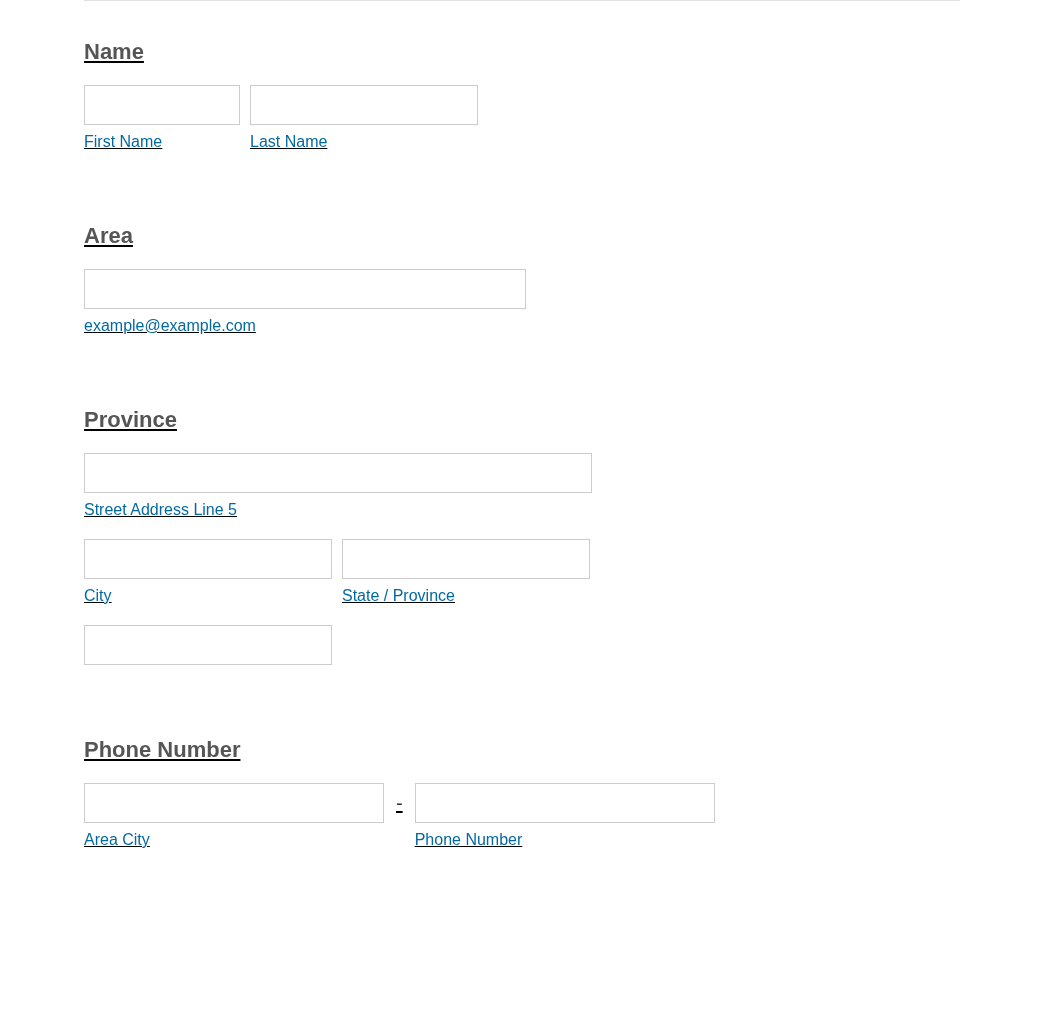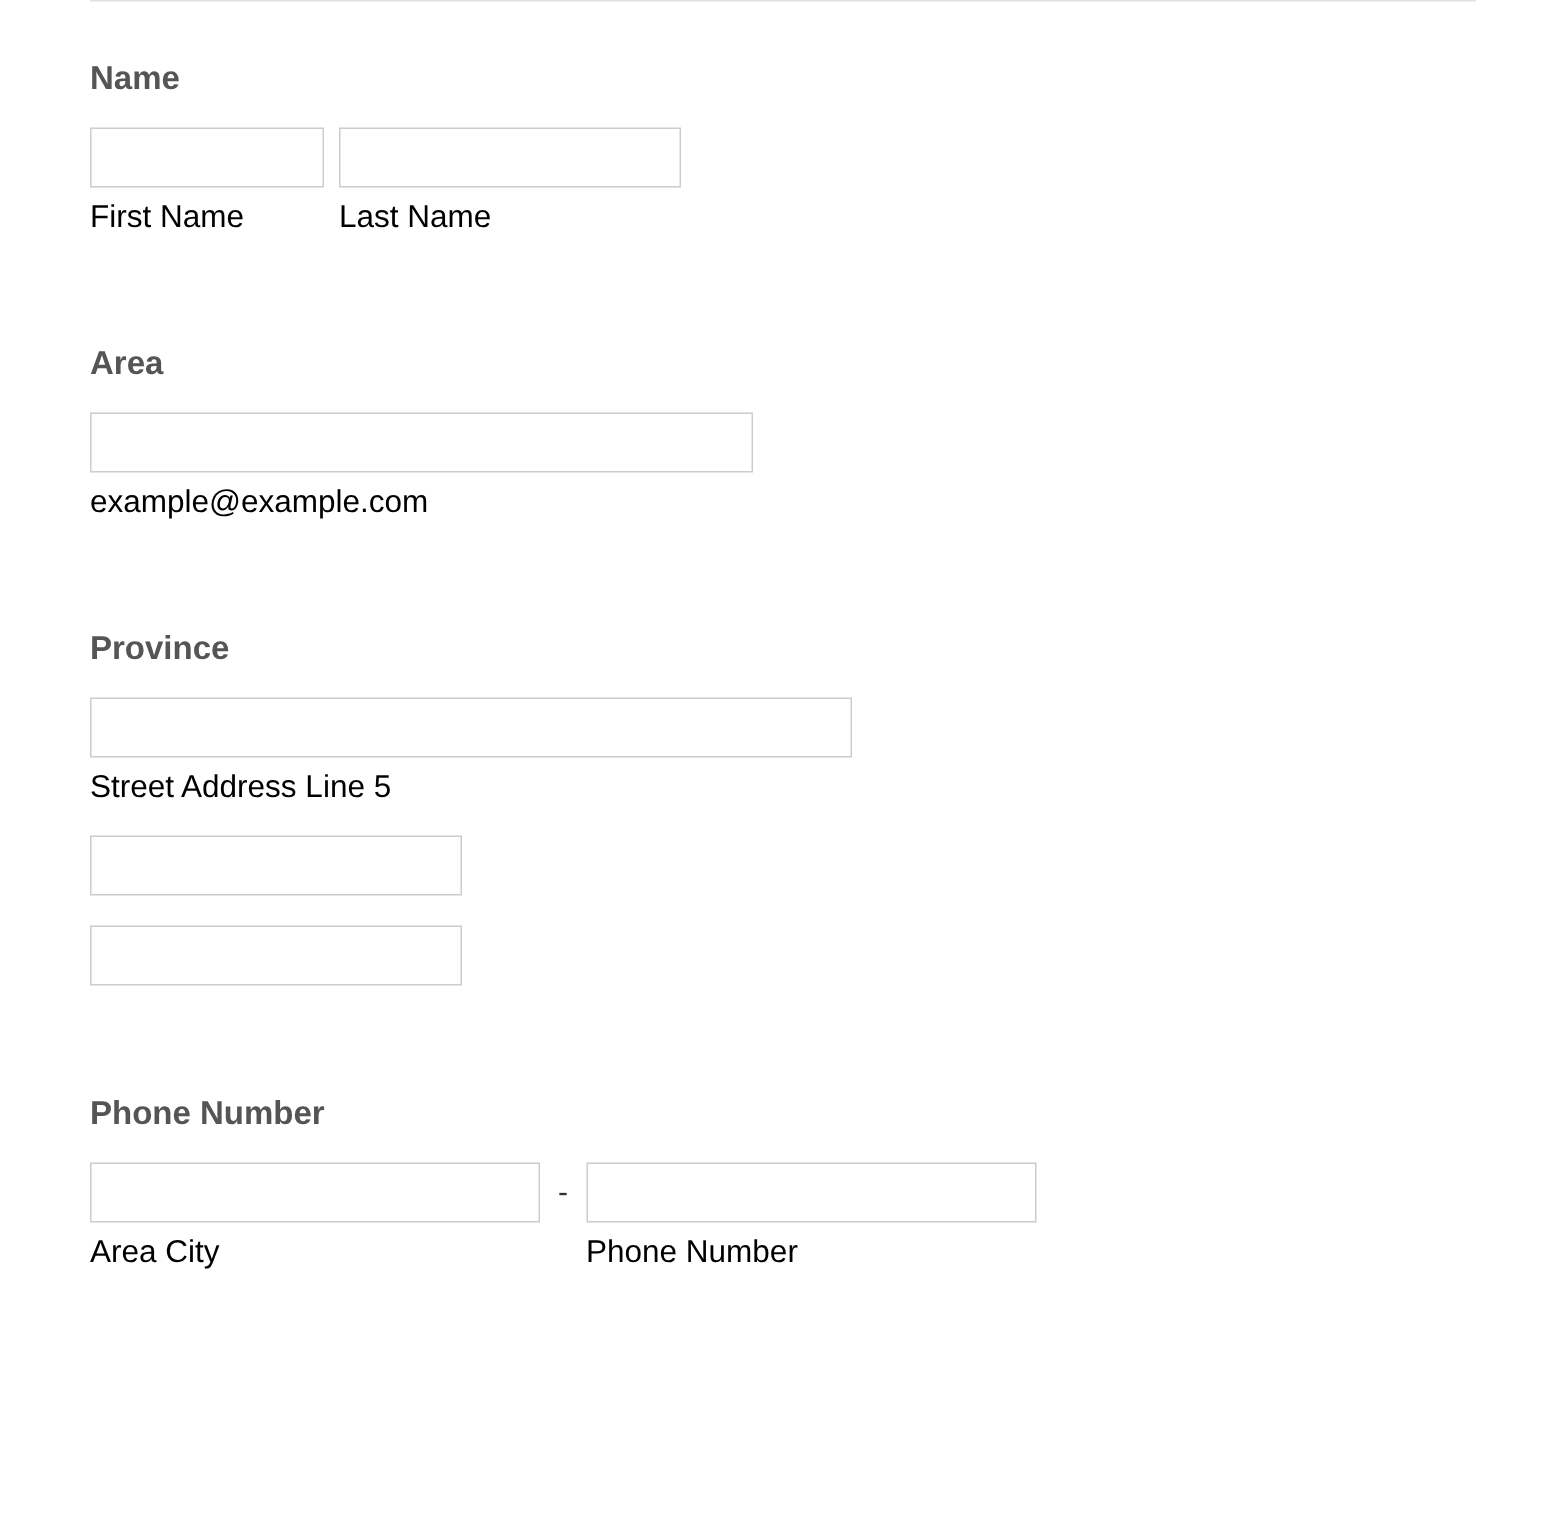--- a/index.html
+++ b/index.html
@@ -7,21 +7,22 @@
       margin: 0;
       padding: 0;
     }
     body {
       font-family: Verdana, Geneva, sans-serif;
       background: #ffffff;
       padding: 0;
       width: 1044px;
     }
     .form-container {
-      padding: 0 60px;
+      padding: 0 84px;
+      text-decoration: underline;
     }
     .divider {
       border: none;
       border-top: 1px solid #e0e0e0;
       margin-bottom: 38px;
     }
     .section {
       margin-bottom: 72px;
     }
     .section-heading {
@@ -40,22 +41,22 @@
       flex-direction: column;
     }
     .text-input {
       border: 1px solid #cccccc;
       height: 40px;
       padding: 6px 8px;
       font-size: 16px;
       background: #ffffff;
     }
     .sub-label {
-      font-size: 21px;
-      color: #000000;
+      font-size: 16px;
+      color: #0369a1;
       margin-top: 8px;
     }
     .phone-row {
       display: flex;
       align-items: flex-start;
       gap: 10px;
     }
     .phone-separator {
       font-size: 20px;
       color: #333333;
@@ -106,20 +107,25 @@
     <div class="field-row">
       <div class="field-group">
         <input type="text" class="text-input w-508" value="" style="">
         <div class="sub-label">Street Address Line 5</div>
       </div>
     </div>
 
     <div class="field-row">
       <div class="field-group">
         <input type="text" class="text-input w-248" value="" style="">
+        <div class="sub-label">City</div>
+      </div>
+      <div class="field-group">
+        <input type="text" class="text-input w-248" value="" style="">
+        <div class="sub-label">State / Province</div>
       </div>
     </div>
 
     <div class="field-row">
       <div class="field-group">
         <input type="text" class="text-input w-248" value="" style="">
       </div>
     </div>
   </div>
 

